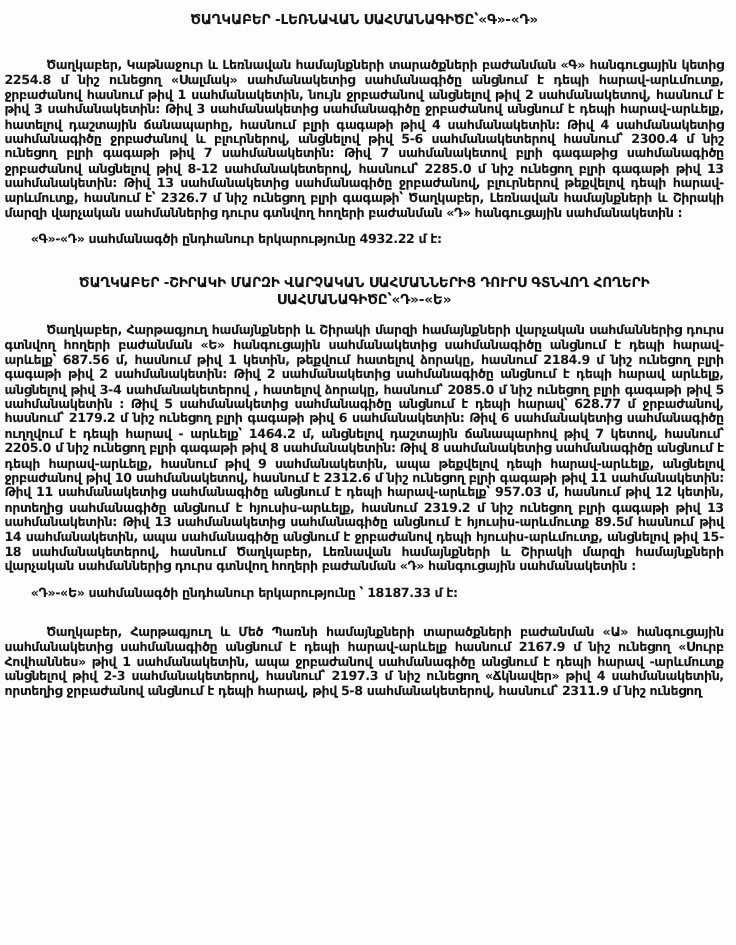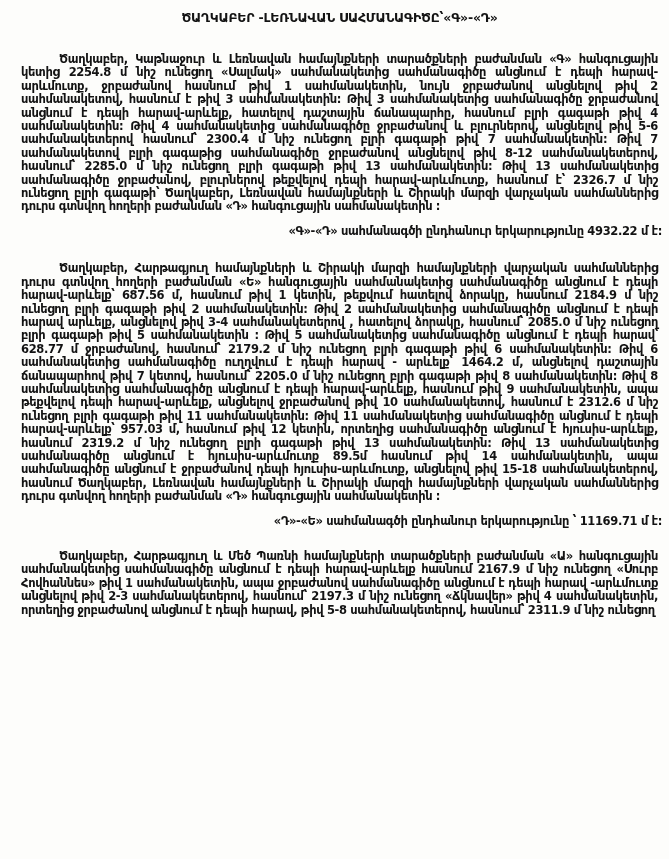--- a/index.html
+++ b/index.html
@@ -8,59 +8,59 @@
     width: 669px;
     height: 859px;
     box-sizing: border-box;
     background: #fdfdfb;
     color: #131313;
     font-family: "DejaVu Sans", sans-serif;
     font-weight: bold;
     font-size: 11.5px;
     line-height: 13.4px;
     letter-spacing: -0.35px;
-    padding: 8px 7px 0 17px;
+    padding: 8px 7px 0 0;
     overflow: hidden;
   }
   .section-heading {
     font-size: 12.5px;
     line-height: 15px;
     text-align: center;
     margin: 0;
     letter-spacing: -0.2px;
   }
   .heading-1 { margin: 2px 0 28px 0; }
   .heading-2 { margin: 0 4px 15px 4px; }
   .heading-3 { margin: 0 0 24px 0; }
   .body-paragraph {
     text-align: justify;
     text-indent: 38px;
     margin: 4px;
   }
   .length-note {
     margin: 11px 0 0 0;
     padding-left: 28px;
-    text-align: right;
   }
   .note-gap-1 { margin-bottom: 24px; }
   .note-gap-2 { margin-bottom: 22px; }
 </style>
 </head>
 <body>
 
 <div class="page">
 
   <div class="section">
     <div class="section-heading heading-1">ԾԱՂԿԱԲԵՐ -ԼԵՌՆԱՎԱՆ ՍԱՀՄԱՆԱԳԻԾԸ՝«Գ»-«Դ»</div>
     <p class="body-paragraph">Ծաղկաբեր, Կաթնաջուր և Լեռնավան համայնքների տարածքների բաժանման «Գ» հանգուցային կետից 2254.8 մ նիշ ունեցող «Սալմակ» սահմանակետից սահմանագիծը անցնում է դեպի հարավ-արևմուտք, ջրբաժանով հասնում թիվ 1 սահմանակետին, նույն ջրբաժանով անցնելով թիվ 2 սահմանակետով, հասնում է թիվ 3 սահմանակետին: Թիվ 3 սահմանակետից սահմանագիծը ջրբաժանով անցնում է դեպի հարավ-արևելք, հատելով դաշտային ճանապարհը, հասնում բլրի գագաթի թիվ 4 սահմանակետին: Թիվ 4 սահմանակետից սահմանագիծը ջրբաժանով և բլուրներով, անցնելով թիվ 5-6 սահմանակետերով հասնում՝ 2300.4 մ նիշ ունեցող բլրի գագաթի թիվ 7 սահմանակետին: Թիվ 7 սահմանակետով բլրի գագաթից սահմանագիծը ջրբաժանով անցնելով թիվ 8-12 սահմանակետերով, հասնում՝ 2285.0 մ նիշ ունեցող բլրի գագաթի թիվ 13 սահմանակետին: Թիվ 13 սահմանակետից սահմանագիծը ջրբաժանով, բլուրներով թեքվելով դեպի հարավ-արևմուտք, հասնում է՝ 2326.7 մ նիշ ունեցող բլրի գագաթի՝ Ծաղկաբեր, Լեռնավան համայնքների և Շիրակի մարզի վարչական սահմաններից դուրս գտնվող հողերի բաժանման «Դ» հանգուցային սահմանակետին :</p>
     <div class="length-note note-gap-1">«Գ»-«Դ» սահմանագծի ընդհանուր երկարությունը 4932.22 մ է:</div>
   </div>
 
   <div class="section">
+    <div class="section-heading heading-2">ԾԱՂԿԱԲԵՐ -ՇԻՐԱԿԻ ՄԱՐԶԻ ՎԱՐՉԱԿԱՆ ՍԱՀՄԱՆՆԵՐԻՑ ԴՈՒՐՍ ԳՏՆՎՈՂ ՀՈՂԵՐԻ ՍԱՀՄԱՆԱԳԻԾԸ՝«Դ»-«Ե»</div>
     <p class="body-paragraph">Ծաղկաբեր, Հարթագյուղ համայնքների և Շիրակի մարզի համայնքների վարչական սահմաններից դուրս գտնվող հողերի բաժանման «Ե» հանգուցային սահմանակետից սահմանագիծը անցնում է դեպի հարավ-արևելք՝ 687.56 մ, հասնում թիվ 1 կետին, թեքվում հատելով ձորակը, հասնում 2184.9 մ նիշ ունեցող բլրի գագաթի թիվ 2 սահմանակետին: Թիվ 2 սահմանակետից սահմանագիծը անցնում է դեպի հարավ արևելք, անցնելով թիվ 3-4 սահմանակետերով , հատելով ձորակը, հասնում՝ 2085.0 մ նիշ ունեցող բլրի գագաթի թիվ 5 սահմանակետին : Թիվ 5 սահմանակետից սահմանագիծը անցնում է դեպի հարավ՝ 628.77 մ ջրբաժանով, հասնում՝ 2179.2 մ նիշ ունեցող բլրի գագաթի թիվ 6 սահմանակետին: Թիվ 6 սահմանակետից սահմանագիծը ուղղվում է դեպի հարավ - արևելք՝ 1464.2 մ, անցնելով դաշտային ճանապարհով թիվ 7 կետով, հասնում՝ 2205.0 մ նիշ ունեցող բլրի գագաթի թիվ 8 սահմանակետին: Թիվ 8 սահմանակետից սահմանագիծը անցնում է դեպի հարավ-արևելք, հասնում թիվ 9 սահմանակետին, ապա թեքվելով դեպի հարավ-արևելք, անցնելով ջրբաժանով թիվ 10 սահմանակետով, հասնում է 2312.6 մ նիշ ունեցող բլրի գագաթի թիվ 11 սահմանակետին: Թիվ 11 սահմանակետից սահմանագիծը անցնում է դեպի հարավ-արևելք՝ 957.03 մ, հասնում թիվ 12 կետին, որտեղից սահմանագիծը անցնում է հյուսիս-արևելք, հասնում 2319.2 մ նիշ ունեցող բլրի գագաթի թիվ 13 սահմանակետին: Թիվ 13 սահմանակետից սահմանագիծը անցնում է հյուսիս-արևմուտք 89.5մ հասնում թիվ 14 սահմանակետին, ապա սահմանագիծը անցնում է ջրբաժանով դեպի հյուսիս-արևմուտք, անցնելով թիվ 15-18 սահմանակետերով, հասնում Ծաղկաբեր, Լեռնավան համայնքների և Շիրակի մարզի համայնքների վարչական սահմաններից դուրս գտնվող հողերի բաժանման «Դ» հանգուցային սահմանակետին :</p>
-    <div class="length-note note-gap-2">«Դ»-«Ե» սահմանագծի ընդհանուր երկարությունը ՝ 11169.71 մ է:</div>
+    <div class="length-note note-gap-2">«Դ»-«Ե» սահմանագծի ընդհանուր երկարությունը ՝ 18187.33 մ է:</div>
   </div>
 
   <div class="section">
     <p class="body-paragraph">Ծաղկաբեր, Հարթագյուղ և Մեծ Պառնի համայնքների տարածքների բաժանման «Ա» հանգուցային սահմանակետից սահմանագիծը անցնում է դեպի հարավ-արևելք հասնում 2167.9 մ նիշ ունեցող «Սուրբ Հովհաննես» թիվ 1 սահմանակետին, ապա ջրբաժանով սահմանագիծը անցնում է դեպի հարավ -արևմուտք անցնելով թիվ 2-3 սահմանակետերով, հասնում՝ 2197.3 մ նիշ ունեցող «Ճկնավեր» թիվ 4 սահմանակետին, որտեղից ջրբաժանով անցնում է դեպի հարավ, թիվ 5-8 սահմանակետերով, հասնում՝ 2311.9 մ նիշ ունեցող</p>
   </div>
 
 </div>
 
 </body></html>

